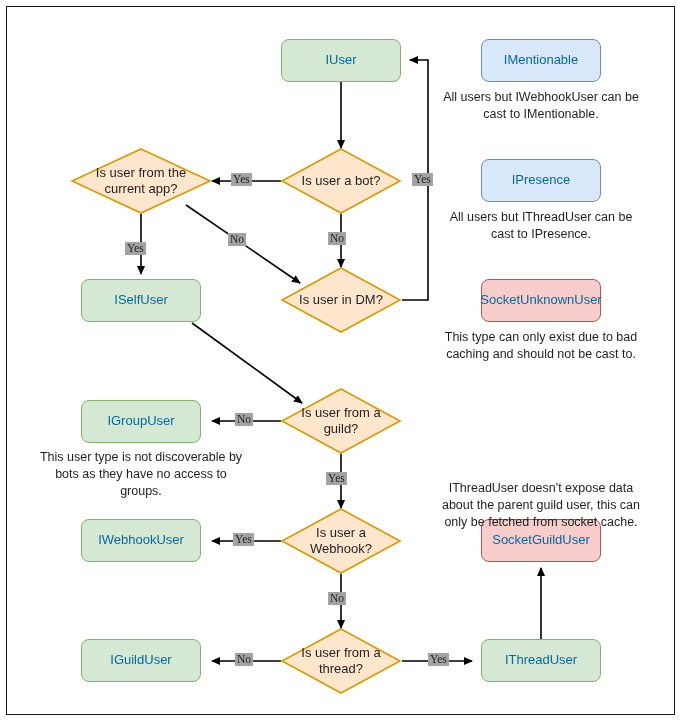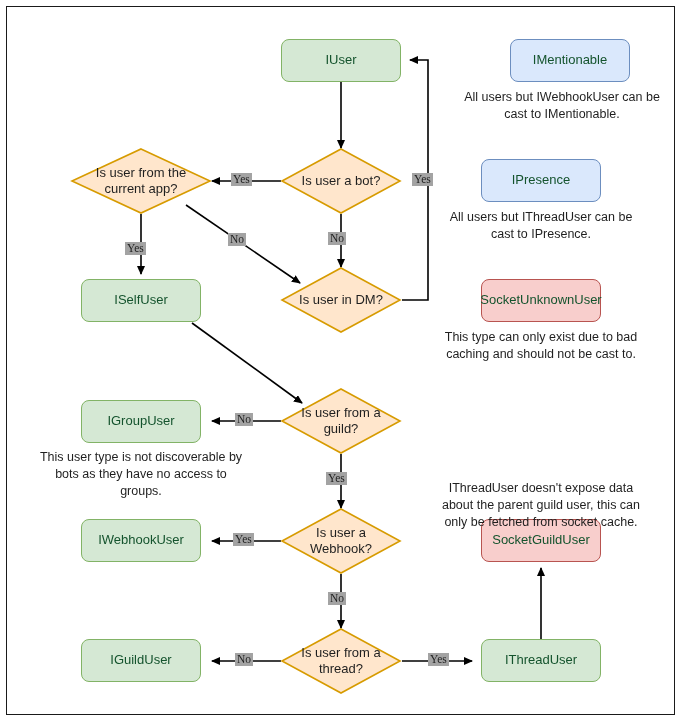--- a/index.html
+++ b/index.html
@@ -33,21 +33,21 @@
     height: 722px;
   }
   .node {
     position: absolute;
     box-sizing: border-box;
     display: flex;
     align-items: center;
     justify-content: center;
     text-align: center;
     font-size: 13px;
-    color: #14532d;
+    color: #0369a1;
     line-height: 1.25;
   }
   .box {
     border-radius: 8px;
     border-width: 1.4px;
     border-style: solid;
   }
   .box.green  { background: #d5e8d4; border-color: #82b366; }
   .box.blue   { background: #dae8fc; border-color: #6c8ebf; }
   .box.red    { background: #f8cecc; border-color: #b85450; }
@@ -172,21 +172,21 @@
   </div>
 
   <div class="node box green" style="left:81px; top:639px; width:120px; height:43px;">
     <span>IGuildUser</span>
   </div>
 
   <div class="node box green" style="left:481px; top:639px; width:120px; height:43px;">
     <span>IThreadUser</span>
   </div>
 
-  <div class="node box blue" style="left:481px; top:39px; width:120px; height:43px;margin-left:29px;">
+  <div class="node box blue" style="left:481px; top:39px; width:120px; height:43px;">
     <span>IMentionable</span>
   </div>
 
   <div class="node box blue" style="left:481px; top:159px; width:120px; height:43px;">
     <span>IPresence</span>
   </div>
 
   <div class="node box red" style="left:481px; top:279px; width:120px; height:43px;">
     <span>SocketUnknownUser</span>
   </div>
@@ -252,21 +252,21 @@
   <div class="edge-label" style="left:326px; top:472px;">Yes</div>
 
   <div class="edge-label" style="left:233px; top:533px;">Yes</div>
 
   <div class="edge-label" style="left:328px; top:592px;">No</div>
 
   <div class="edge-label" style="left:235px; top:653px;">No</div>
 
   <div class="edge-label" style="left:428px; top:653px;">Yes</div>
 
-  <div class="note" style="left:458px; top:89px; width:208px;">All users but IWebhookUser can be cast to IMentionable.</div>
+  <div class="note" style="left:437px; top:89px; width:208px;">All users but IWebhookUser can be cast to IMentionable.</div>
 
   <div class="note" style="left:437px; top:209px; width:208px;">All users but IThreadUser can be cast to IPresence.</div>
 
   <div class="note" style="left:437px; top:329px; width:208px;">This type can only exist due to bad caching and should not be cast to.</div>
 
   <div class="note" style="left:37px; top:449px; width:208px;">This user type is not discoverable by bots as they have no access to groups.</div>
 
   <div class="note" style="left:435px; top:480px; width:212px;">IThreadUser doesn't expose data about the parent guild user, this can only be fetched from socket cache.</div>
 
 </div>

